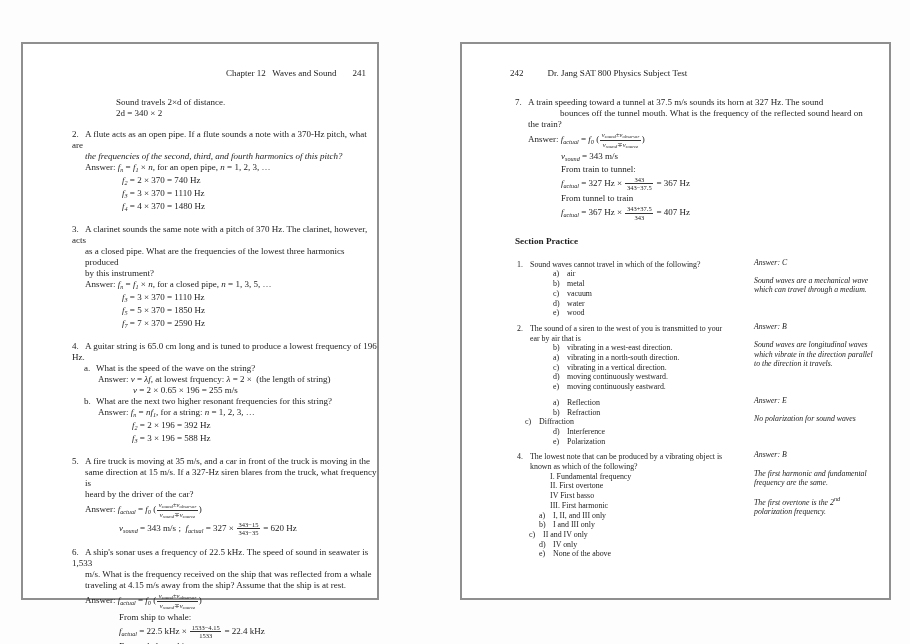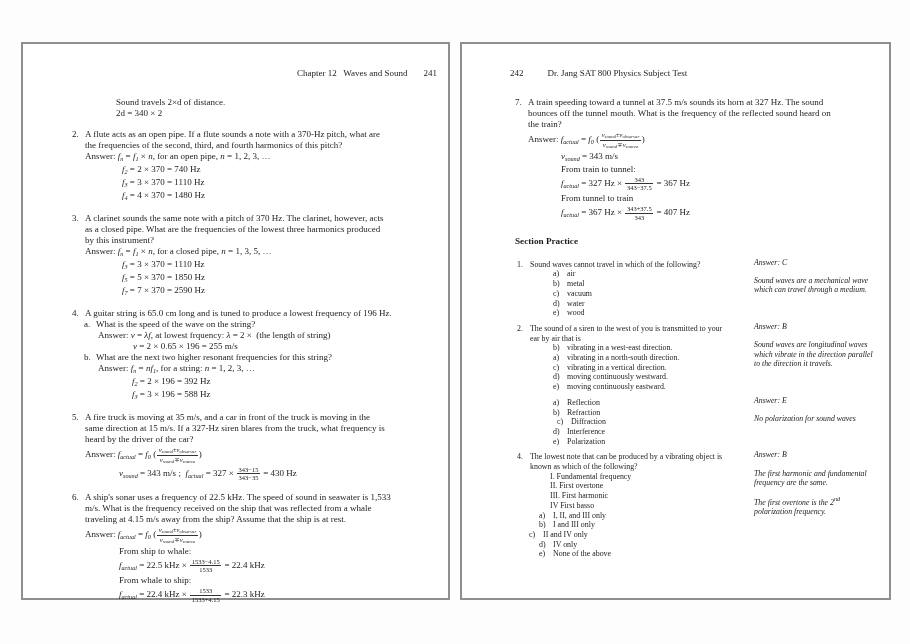--- a/index.html
+++ b/index.html
@@ -1,20 +1,20 @@
 <!DOCTYPE html>
 <html><head>
 <meta charset="utf-8">
 <style>
   html,body{margin:0;padding:0;background:#fdfdfd;}
   .canvas{position:relative;width:910px;height:644px;background:#fdfdfd;overflow:hidden;
           font-family:"Liberation Serif","DejaVu Serif",serif;color:#1c1c1c;}
   .page{position:absolute;top:42px;height:558px;background:#fff;border:2px solid #8f8f8f;
         box-sizing:border-box;}
-  .page-left{left:21px;width:429px;}
+  .page-left{left:21px;width:358px;}
   .page-right{left:460px;width:431px;}
   .pg-header{font-size:9px;line-height:11px;margin-top:24px;white-space:pre;}
   .page-left .pg-header{text-align:right;padding-right:11px;}
   .page-right .pg-header{padding-left:48px;}
   .hdr-gap-l{margin-left:16px;}
   .hdr-gap-r{margin-left:24px;}
   .content{margin-top:18px;font-size:9px;}
   .ln{line-height:11px;white-space:pre-wrap;}
   .ln.tall{margin:1px 0;}
   .it{font-style:italic;}
@@ -38,21 +38,21 @@
 <body>
 
 <div class="canvas">
 
   <div class="page page-left">
     <div class="pg-header"><span>Chapter 12   Waves and Sound</span><span class="hdr-gap-l">241</span></div>
     <div class="content" id="left-content">
         <div class="ln" style="padding-left: 93px;"><span>Sound travels 2×d of distance.</span></div>
         <div class="ln" style="padding-left: 93px;"><span>2d = 340 × 2</span></div>
         <div class="ln" style="padding-left: 49px; margin-top: 10px;"><span class="col" style="min-width: 13px;">2.</span><span>A flute acts as an open pipe. If a flute sounds a note with a 370-Hz pitch, what are</span></div>
-        <div class="ln" style="padding-left: 62px;"><span>the frequencies of the second, third, and fourth harmonics of this pitch?</span></div>
+        <div class="ln" style="padding-left: 62px; font-style: italic;"><span>the frequencies of the second, third, and fourth harmonics of this pitch?</span></div>
         <div class="ln" style="padding-left: 62px;"><span>Answer: </span><span class="it">f</span><sub>n</sub><span> = </span><span class="it">f</span><sub>1</sub><span> × </span><span class="it">n</span><span>, for an open pipe, </span><span class="it">n</span><span> = 1, 2, 3, …</span></div>
         <div class="ln" style="padding-left: 99px;"><span class="it">f</span><sub>2</sub><span> = 2 × 370 = 740 Hz</span></div>
         <div class="ln" style="padding-left: 99px;"><span class="it">f</span><sub>3</sub><span> = 3 × 370 = 1110 Hz</span></div>
         <div class="ln" style="padding-left: 99px;"><span class="it">f</span><sub>4</sub><span> = 4 × 370 = 1480 Hz</span></div>
         <div class="ln" style="padding-left: 49px; margin-top: 10px;"><span class="col" style="min-width: 13px;">3.</span><span>A clarinet sounds the same note with a pitch of 370 Hz. The clarinet, however, acts</span></div>
         <div class="ln" style="padding-left: 62px;"><span>as a closed pipe. What are the frequencies of the lowest three harmonics produced</span></div>
         <div class="ln" style="padding-left: 62px;"><span>by this instrument?</span></div>
         <div class="ln" style="padding-left: 62px;"><span>Answer: </span><span class="it">f</span><sub>n</sub><span> = </span><span class="it">f</span><sub>1</sub><span> × </span><span class="it">n</span><span>, for a closed pipe, </span><span class="it">n</span><span> = 1, 3, 5, …</span></div>
         <div class="ln" style="padding-left: 99px;"><span class="it">f</span><sub>3</sub><span> = 3 × 370 = 1110 Hz</span></div>
         <div class="ln" style="padding-left: 99px;"><span class="it">f</span><sub>5</sub><span> = 5 × 370 = 1850 Hz</span></div>
@@ -62,37 +62,37 @@
         <div class="ln" style="padding-left: 75px;"><span>Answer: </span><span class="it">v</span><span> = </span><span class="it">λf</span><span>, at lowest frquency: </span><span class="it">λ</span><span> = 2 ×  (the length of string)</span></div>
         <div class="ln" style="padding-left: 110px;"><span class="it">v</span><span> = 2 × 0.65 × 196 = 255 m/s</span></div>
         <div class="ln" style="padding-left: 61px;"><span class="col" style="min-width: 12px;">b.</span><span>What are the next two higher resonant frequencies for this string?</span></div>
         <div class="ln" style="padding-left: 75px;"><span>Answer: </span><span class="it">f</span><sub>n</sub><span> = </span><span class="it">nf</span><sub>1</sub><span>, for a string: </span><span class="it">n</span><span> = 1, 2, 3, …</span></div>
         <div class="ln" style="padding-left: 109px;"><span class="it">f</span><sub>2</sub><span> = 2 × 196 = 392 Hz</span></div>
         <div class="ln" style="padding-left: 109px;"><span class="it">f</span><sub>3</sub><span> = 3 × 196 = 588 Hz</span></div>
         <div class="ln" style="padding-left: 49px; margin-top: 10px;"><span class="col" style="min-width: 13px;">5.</span><span>A fire truck is moving at 35 m/s, and a car in front of the truck is moving in the</span></div>
         <div class="ln" style="padding-left: 62px;"><span>same direction at 15 m/s. If a 327-Hz siren blares from the truck, what frequency is</span></div>
         <div class="ln" style="padding-left: 62px;"><span>heard by the driver of the car?</span></div>
         <div class="ln tall" style="padding-left: 62px;"><span>Answer: </span><span class="it">f</span><sub>actual</sub><span> = </span><span class="it">f</span><sub>0</sub><span> (</span><span class="frac"><span class="fn"><span class="it">v</span><sub>sound</sub><span>±</span><span class="it">v</span><sub>observer</sub></span><span class="fd"><span class="it">v</span><sub>sound</sub><span>∓</span><span class="it">v</span><sub>source</sub></span></span><span>)</span></div>
-        <div class="ln tall" style="padding-left: 96px;"><span class="it">v</span><sub>sound</sub><span> = 343 m/s ;  </span><span class="it">f</span><sub>actual</sub><span> = 327 × </span><span class="frac"><span class="fn"><span>343−15</span></span><span class="fd"><span>343−35</span></span></span><span> = 430 Hz</span></div>
+        <div class="ln tall" style="padding-left: 96px;"><span class="it">v</span><sub>sound</sub><span> = 343 m/s ;  </span><span class="it">f</span><sub>actual</sub><span> = 327 × </span><span class="frac"><span class="fn"><span>343−15</span></span><span class="fd"><span>343−35</span></span></span><span> = 620 Hz</span></div>
         <div class="ln" style="padding-left: 49px; margin-top: 10px;"><span class="col" style="min-width: 13px;">6.</span><span>A ship's sonar uses a frequency of 22.5 kHz. The speed of sound in seawater is 1,533</span></div>
         <div class="ln" style="padding-left: 62px;"><span>m/s. What is the frequency received on the ship that was reflected from a whale</span></div>
         <div class="ln" style="padding-left: 62px;"><span>traveling at 4.15 m/s away from the ship? Assume that the ship is at rest.</span></div>
         <div class="ln tall" style="padding-left: 62px;"><span>Answer: </span><span class="it">f</span><sub>actual</sub><span> = </span><span class="it">f</span><sub>0</sub><span> (</span><span class="frac"><span class="fn"><span class="it">v</span><sub>sound</sub><span>±</span><span class="it">v</span><sub>observer</sub></span><span class="fd"><span class="it">v</span><sub>sound</sub><span>∓</span><span class="it">v</span><sub>source</sub></span></span><span>)</span></div>
         <div class="ln" style="padding-left: 96px;"><span>From ship to whale:</span></div>
         <div class="ln tall" style="padding-left: 96px;"><span class="it">f</span><sub>actual</sub><span> = 22.5 kHz × </span><span class="frac"><span class="fn"><span>1533−4.15</span></span><span class="fd"><span>1533</span></span></span><span> = 22.4 kHz</span></div>
         <div class="ln" style="padding-left: 96px;"><span>From whale to ship:</span></div>
         <div class="ln tall" style="padding-left: 96px;"><span class="it">f</span><sub>actual</sub><span> = 22.4 kHz × </span><span class="frac"><span class="fn"><span>1533</span></span><span class="fd"><span>1533+4.15</span></span></span><span> = 22.3 kHz</span></div>
       </div>
   </div>
 
   <div class="page page-right">
     <div class="pg-header"><span>242</span><span class="hdr-gap-r">Dr. Jang SAT 800 Physics Subject Test</span></div>
     <div class="content" id="right-content">
         <div class="ln" style="padding-left: 53px;"><span class="col" style="min-width: 13px;">7.</span><span>A train speeding toward a tunnel at 37.5 m/s sounds its horn at 327 Hz. The sound</span></div>
-        <div class="ln" style="padding-left: 66px;"><span>bounces off the tunnel mouth. What is the frequency of the reflected sound heard on</span></div>
+        <div class="ln" style="padding-left: 98px;"><span>bounces off the tunnel mouth. What is the frequency of the reflected sound heard on</span></div>
         <div class="ln" style="padding-left: 66px;"><span>the train?</span></div>
         <div class="ln tall" style="padding-left: 66px;"><span>Answer: </span><span class="it">f</span><sub>actual</sub><span> = </span><span class="it">f</span><sub>0</sub><span> (</span><span class="frac"><span class="fn"><span class="it">v</span><sub>sound</sub><span>±</span><span class="it">v</span><sub>observer</sub></span><span class="fd"><span class="it">v</span><sub>sound</sub><span>∓</span><span class="it">v</span><sub>source</sub></span></span><span>)</span></div>
         <div class="ln" style="padding-left: 99px;"><span class="it">v</span><sub>sound</sub><span> = 343 m/s</span></div>
         <div class="ln" style="padding-left: 99px;"><span>From train to tunnel:</span></div>
         <div class="ln tall" style="padding-left: 99px;"><span class="it">f</span><sub>actual</sub><span> = 327 Hz × </span><span class="frac"><span class="fn"><span>343</span></span><span class="fd"><span>343−37.5</span></span></span><span> = 367 Hz</span></div>
         <div class="ln" style="padding-left: 99px;"><span>From tunnel to train</span></div>
         <div class="ln tall" style="padding-left: 99px;"><span class="it">f</span><sub>actual</sub><span> = 367 Hz × </span><span class="frac"><span class="fn"><span>343+37.5</span></span><span class="fd"><span>343</span></span></span><span> = 407 Hz</span></div>
       </div>
     <div class="sp-title">Section Practice</div>
     <div id="sp-questions">
@@ -122,37 +122,37 @@
           </div>
           <div class="sp-a">
             <div class="ans">Answer: B</div>
             <div class="note"><span>Sound waves are longitudinal waves which vibrate in the direction parallel to the direction it travels.</span></div>
           </div>
         </div>
         <div class="sp-row">
           <div>
             <div class="spln" style="padding-left: 91px;"><span class="col" style="min-width: 14px;">a)</span><span>Reflection</span></div>
             <div class="spln" style="padding-left: 91px;"><span class="col" style="min-width: 14px;">b)</span><span>Refraction</span></div>
-            <div class="spln" style="padding-left: 95px;"><span class="col" style="min-width: 14px;">c)</span><span>Diffraction</span></div>
+            <div class="spln" style="padding-left: 63px;"><span class="col" style="min-width: 14px;">c)</span><span>Diffraction</span></div>
             <div class="spln" style="padding-left: 91px;"><span class="col" style="min-width: 14px;">d)</span><span>Interference</span></div>
             <div class="spln" style="padding-left: 91px;"><span class="col" style="min-width: 14px;">e)</span><span>Polarization</span></div>
           </div>
           <div class="sp-a">
             <div class="ans">Answer: E</div>
             <div class="note"><span>No polarization for sound waves</span></div>
           </div>
         </div>
         <div class="sp-row">
           <div>
             <div class="spln" style="padding-left: 55px;"><span class="col" style="min-width: 13px;">4.</span><span>The lowest note that can be produced by a vibrating object is</span></div>
             <div class="spln" style="padding-left: 68px;"><span>known as which of the following?</span></div>
             <div class="spln" style="padding-left: 88px;">I. Fundamental frequency</div>
             <div class="spln" style="padding-left: 88px;">II. First overtone</div>
+            <div class="spln" style="padding-left: 88px;">IV First basso</div>
             <div class="spln" style="padding-left: 88px;">III. First harmonic</div>
-            <div class="spln" style="padding-left: 88px;">IV First basso</div>
             <div class="spln" style="padding-left: 77px;"><span class="col" style="min-width: 14px;">a)</span><span>I, II, and III only</span></div>
             <div class="spln" style="padding-left: 77px;"><span class="col" style="min-width: 14px;">b)</span><span>I and III only</span></div>
             <div class="spln" style="padding-left: 67px;"><span class="col" style="min-width: 14px;">c)</span><span>II and IV only</span></div>
             <div class="spln" style="padding-left: 77px;"><span class="col" style="min-width: 14px;">d)</span><span>IV only</span></div>
             <div class="spln" style="padding-left: 77px;"><span class="col" style="min-width: 14px;">e)</span><span>None of the above</span></div>
           </div>
           <div class="sp-a">
             <div class="ans">Answer: B</div>
             <div class="note"><span>The first harmonic and fundamental frequency are the same.</span></div>
             <div class="note"><span>The first overtone is the 2</span><sup>nd</sup><span> polarization frequency.</span></div>

